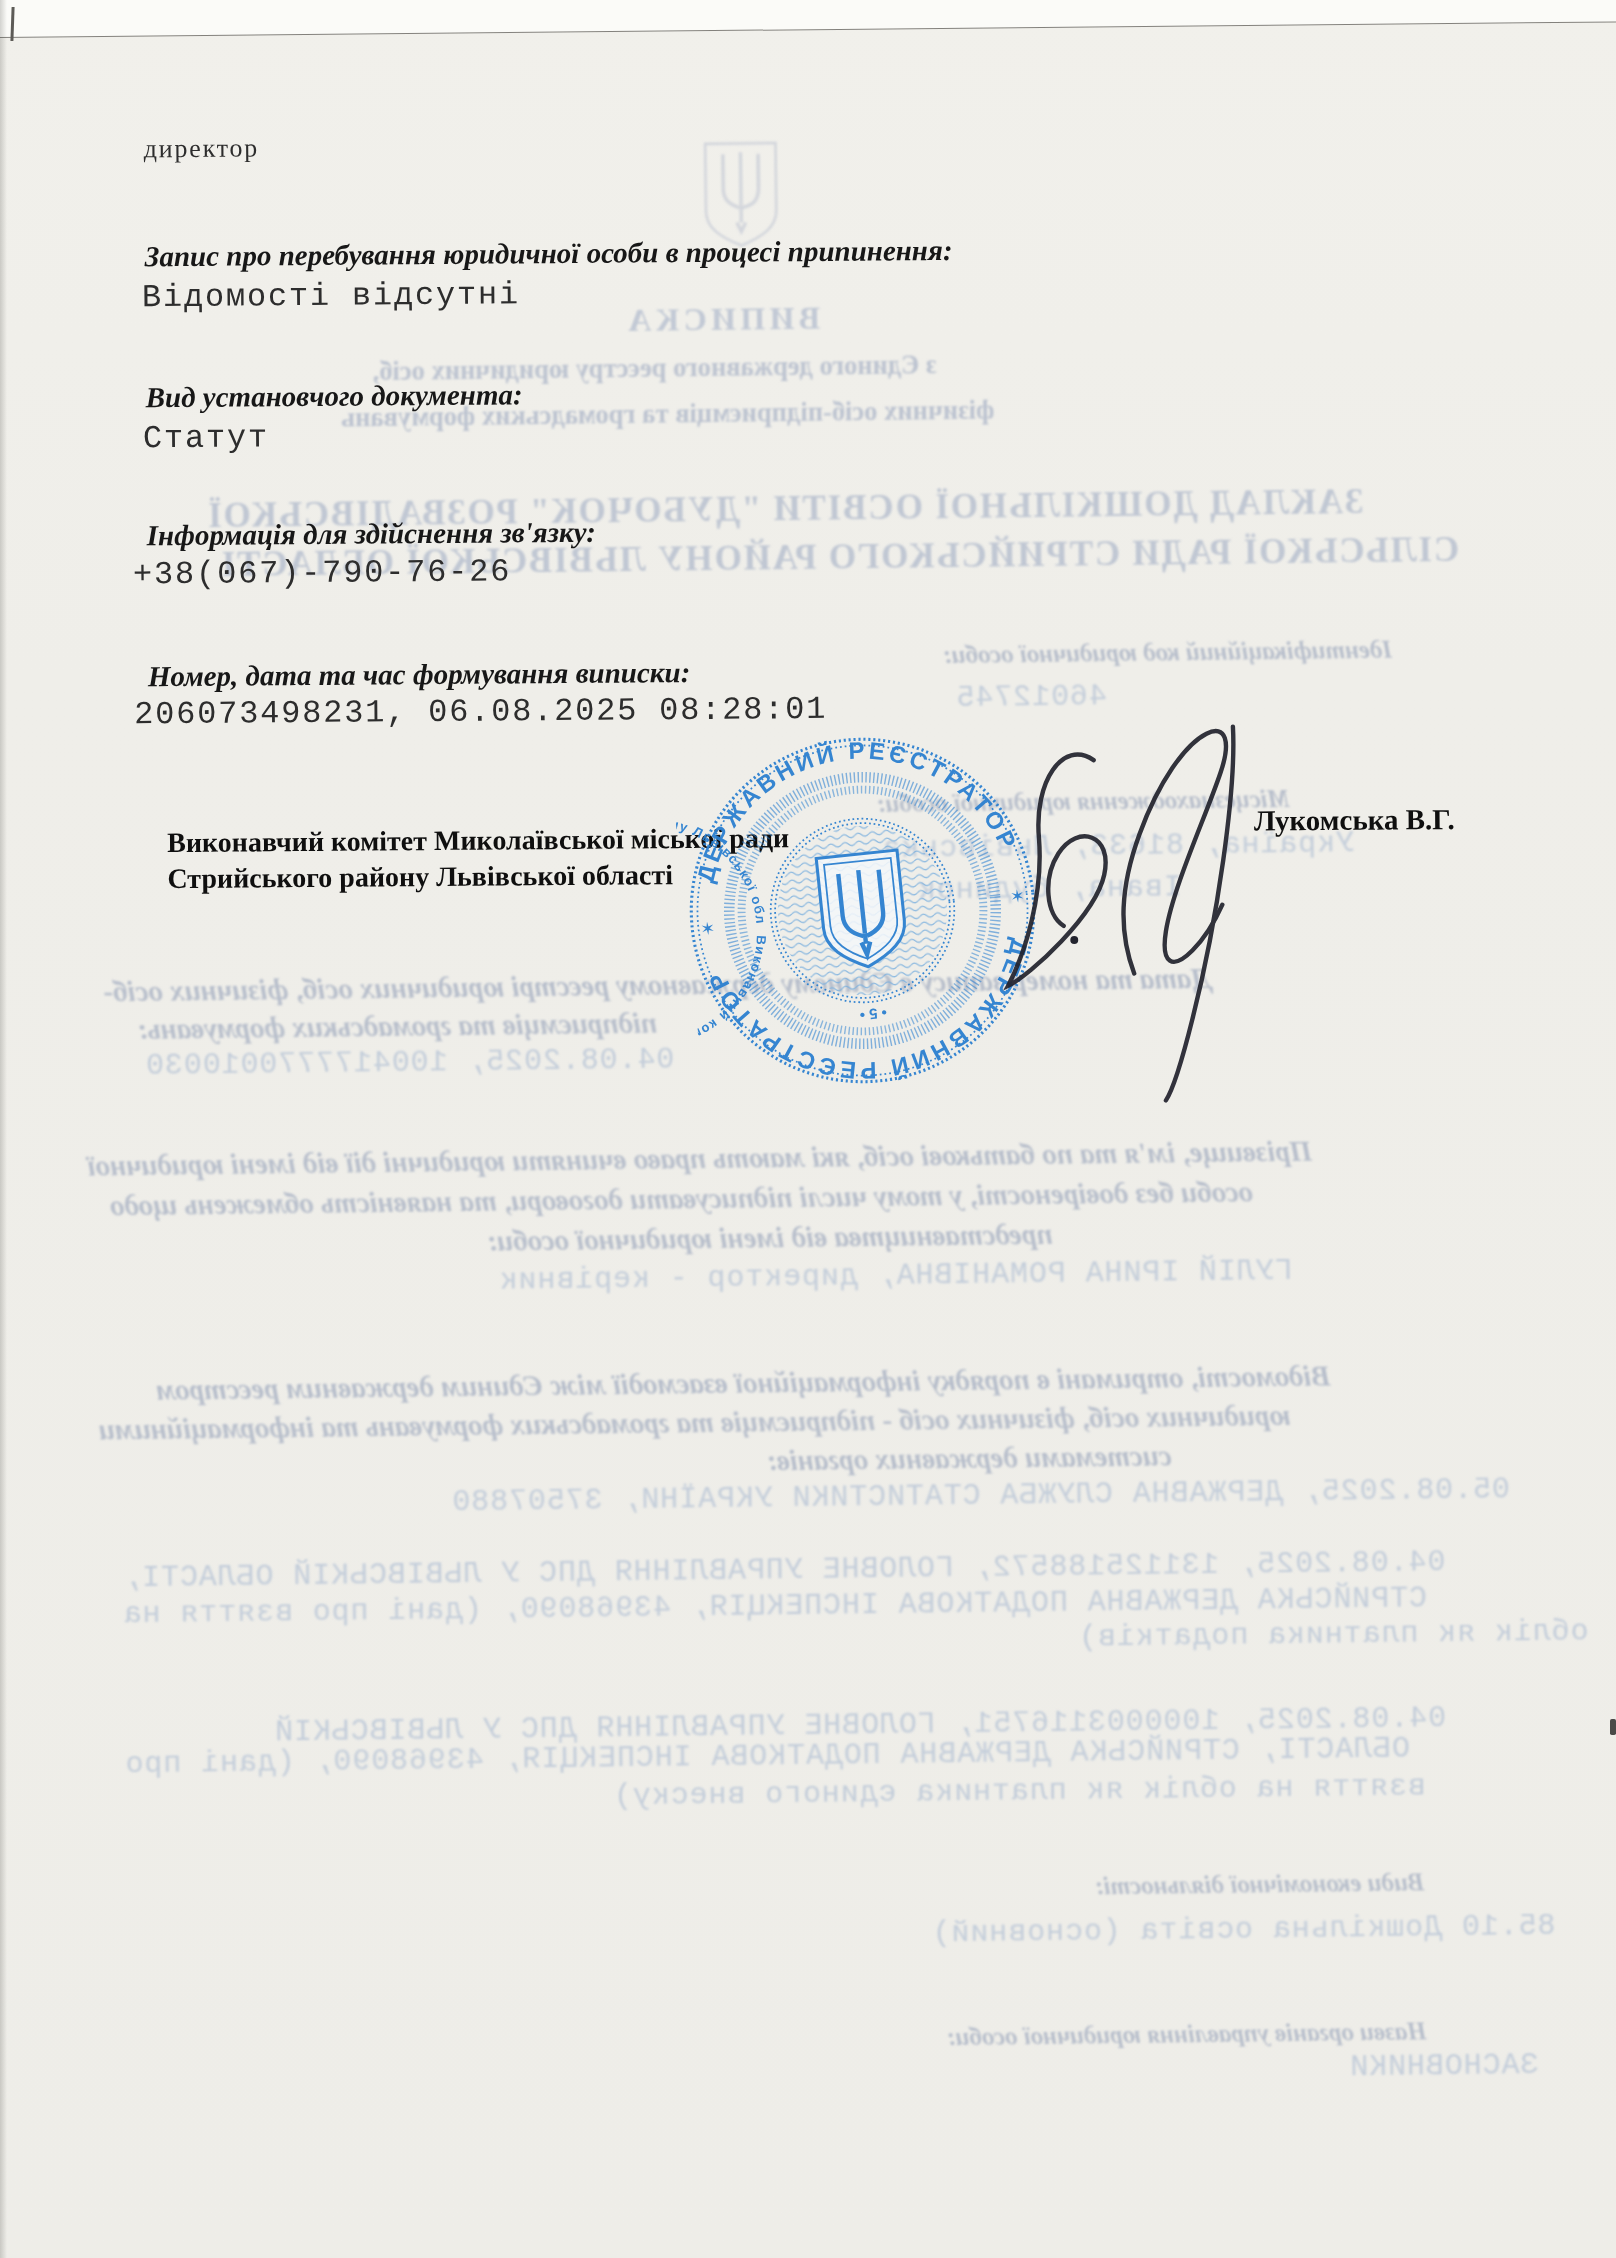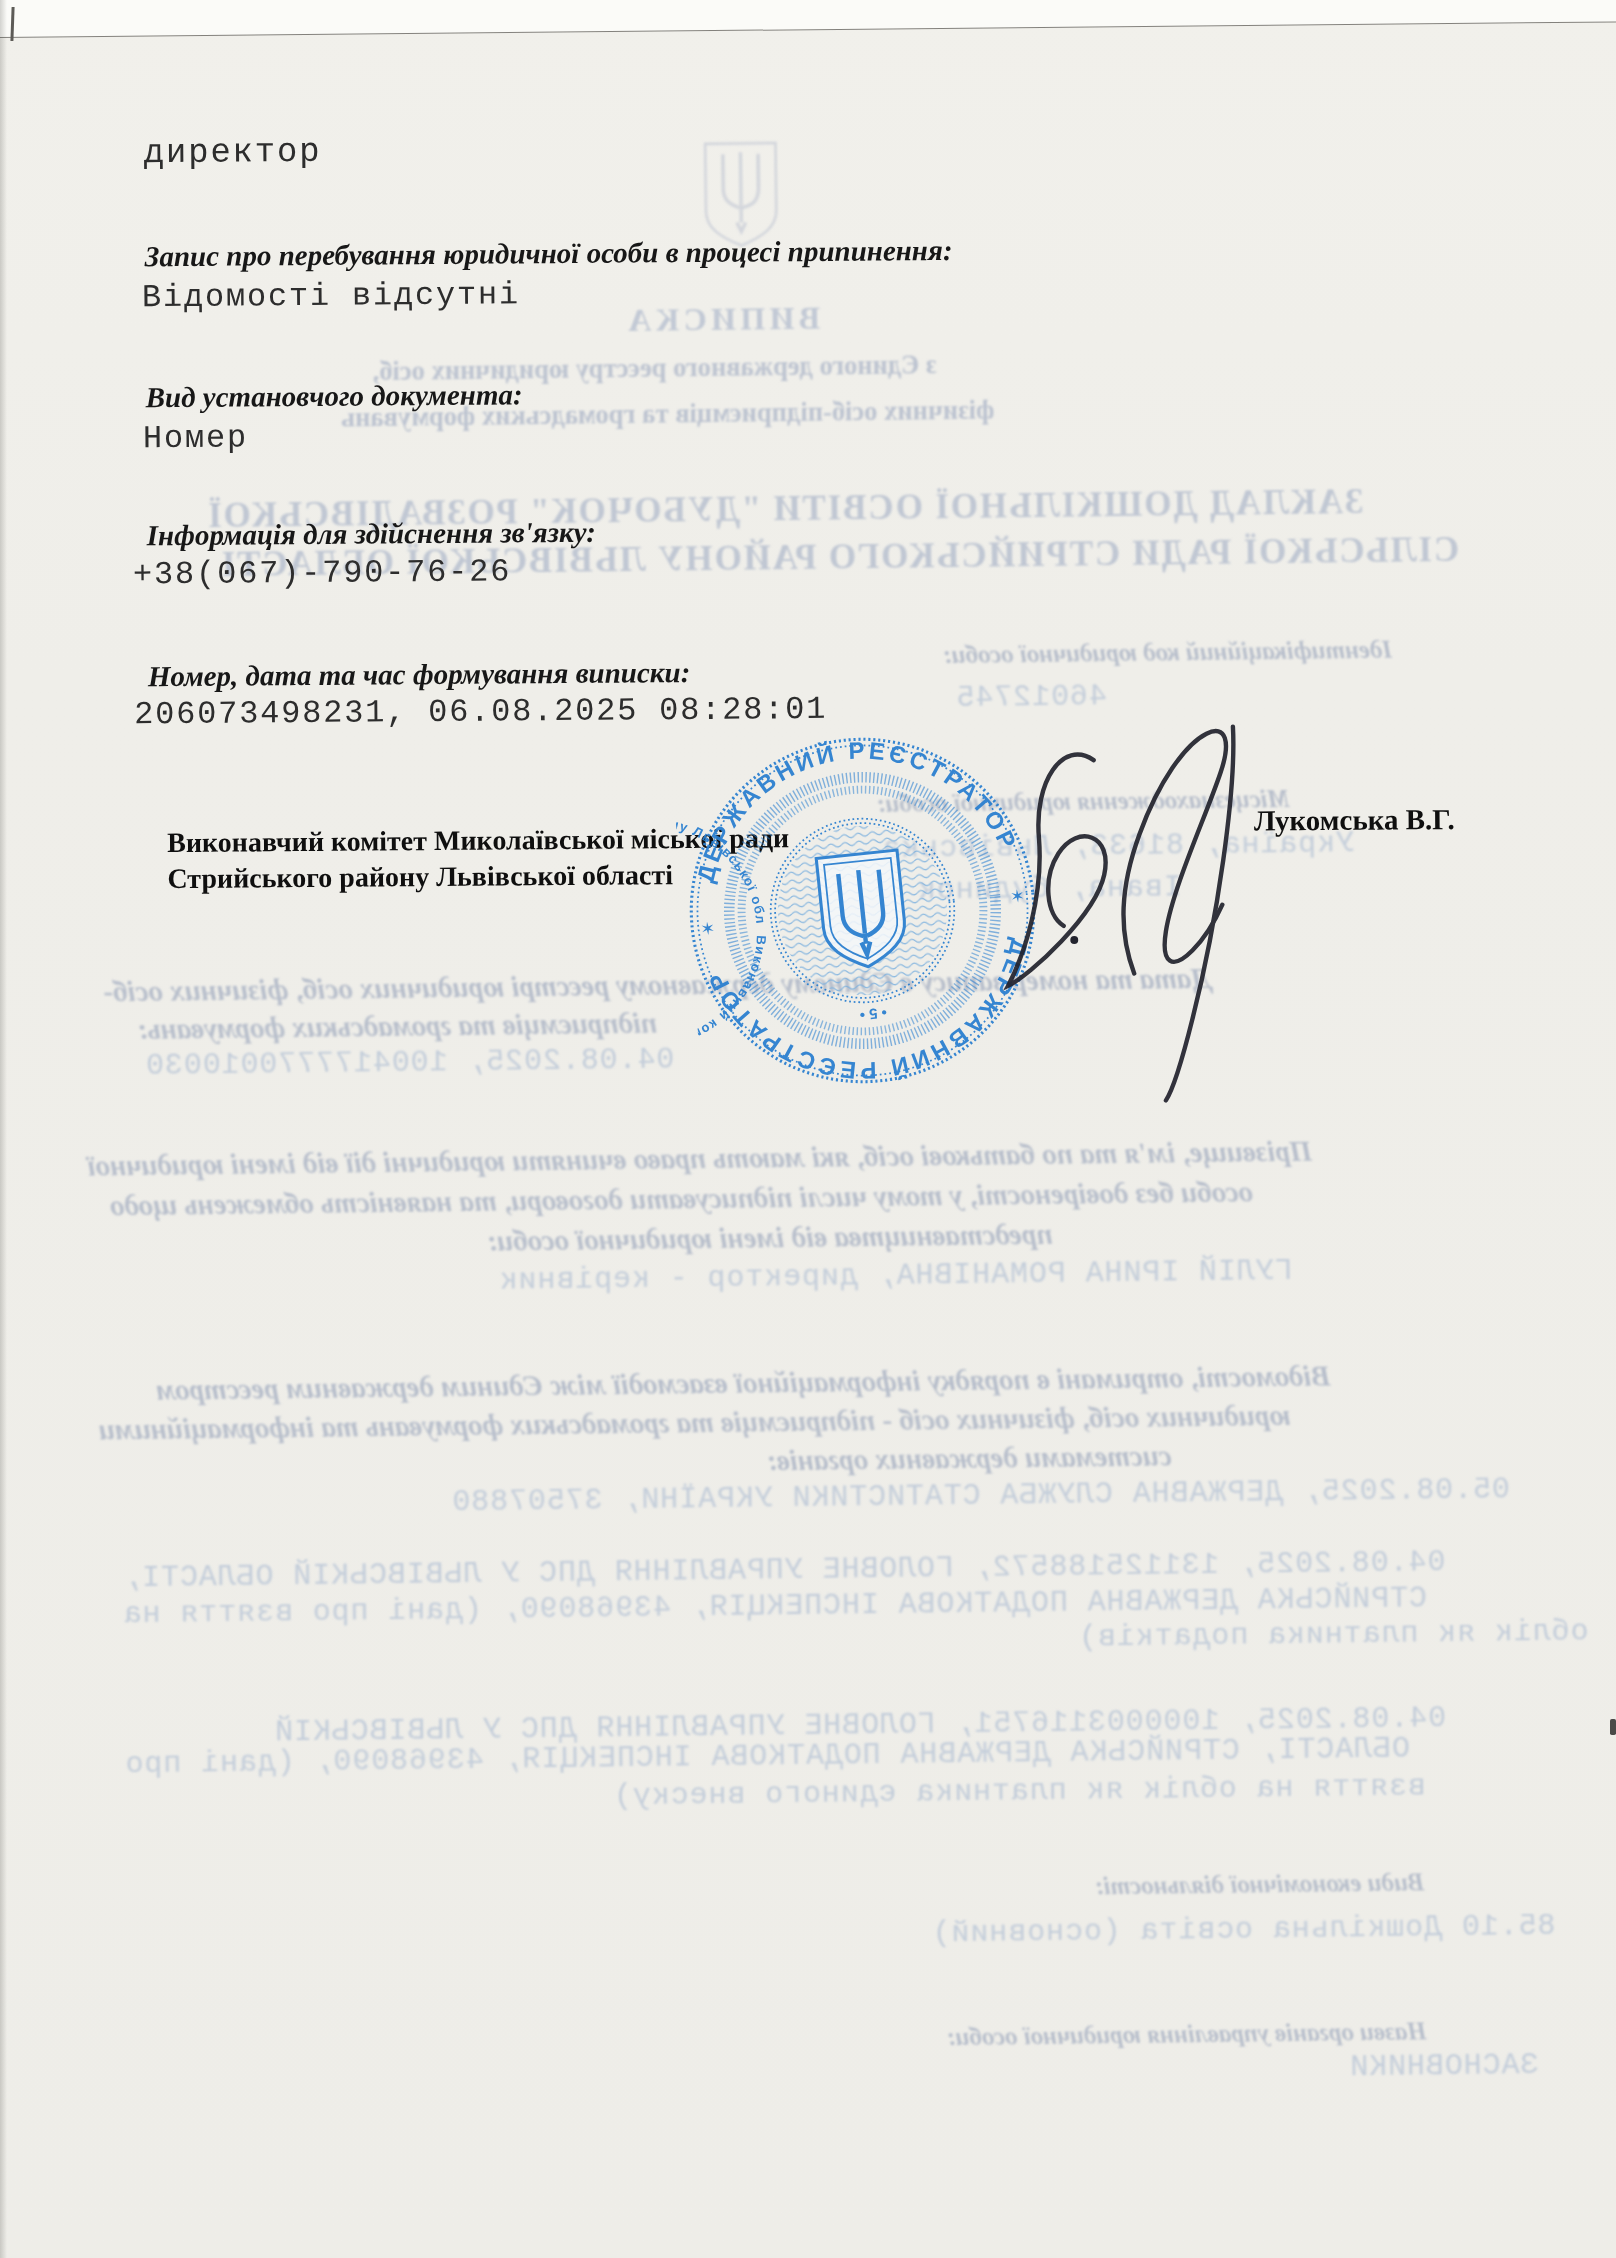--- a/index.html
+++ b/index.html
@@ -23,21 +23,21 @@
   .bc{font-weight:bold;font-size:32px;color:#c2c9d5;letter-spacing:4.4px;}
   .bv{font-family:"Liberation Mono","DejaVu Sans Mono",monospace;font-size:30px;color:#c3cdda;letter-spacing:0.9px;}
 
   
   #front{position:absolute;inset:0;transform:rotate(-0.45deg);transform-origin:176px 441px;}
   .fh{position:absolute;white-space:nowrap;line-height:1;font-style:italic;font-weight:bold;
       font-size:29px;color:#171717;}
   .fm{position:absolute;white-space:nowrap;line-height:1;
       font-family:"Liberation Mono","DejaVu Sans Mono",monospace;font-size:32px;
       color:#2d2d2d;letter-spacing:1.8px;}
-  .fm-small{font-size:34px;letter-spacing:1.8px;}
+  .fm-small{font-size:26px;letter-spacing:1.8px;font-family:Liberation Serif, serif;}
   .fb{position:absolute;white-space:nowrap;line-height:1;font-weight:bold;font-size:28px;color:#0f0f0f;}
 
   .stamp-wrap{position:absolute;left:686px;top:734px;width:353px;height:353px;transform:rotate(-6deg);opacity:.94;}
   .sig-wrap{position:absolute;left:935px;top:684px;width:379px;height:459px;}
 </style>
 </head>
 <body>
 
 <div class="page">
 
@@ -92,21 +92,21 @@
     <div class="bl bv" style="left:1337px;top:2059px;">ЗАСНОВНИКИ</div>
   </div>
 
   <div id="front">
     <div class="fm fm-small" style="left:146px;top:136px;">директор</div>
 
     <div class="fh" style="left:146px;top:242px;">Запис про перебування юридичної особи в процесі припинення:</div>
     <div class="fm" style="left:143px;top:282px;">Відомості відсутні</div>
 
     <div class="fh" style="left:146px;top:383px;">Вид установчого документа:</div>
-    <div class="fm" style="left:143px;top:423px;">Номер</div>
+    <div class="fm" style="left:143px;top:423px;">Статут</div>
 
     <div class="fh" style="left:146px;top:521px;">Інформація для здійснення зв'язку:</div>
     <div class="fm" style="left:132px;top:559px;">+38(067)-790-76-26</div>
 
     <div class="fh" style="left:146px;top:662px;">Номер, дата та час формування виписки:</div>
     <div class="fm" style="left:132px;top:699px;">206073498231, 06.08.2025 08:28:01</div>
 
     <div class="fb" style="left:164px;top:829px;">Виконавчий комітет Миколаївської міської ради</div>
     <div class="fb" style="left:164px;top:865px;">Стрийського району Львівської області</div>
 

